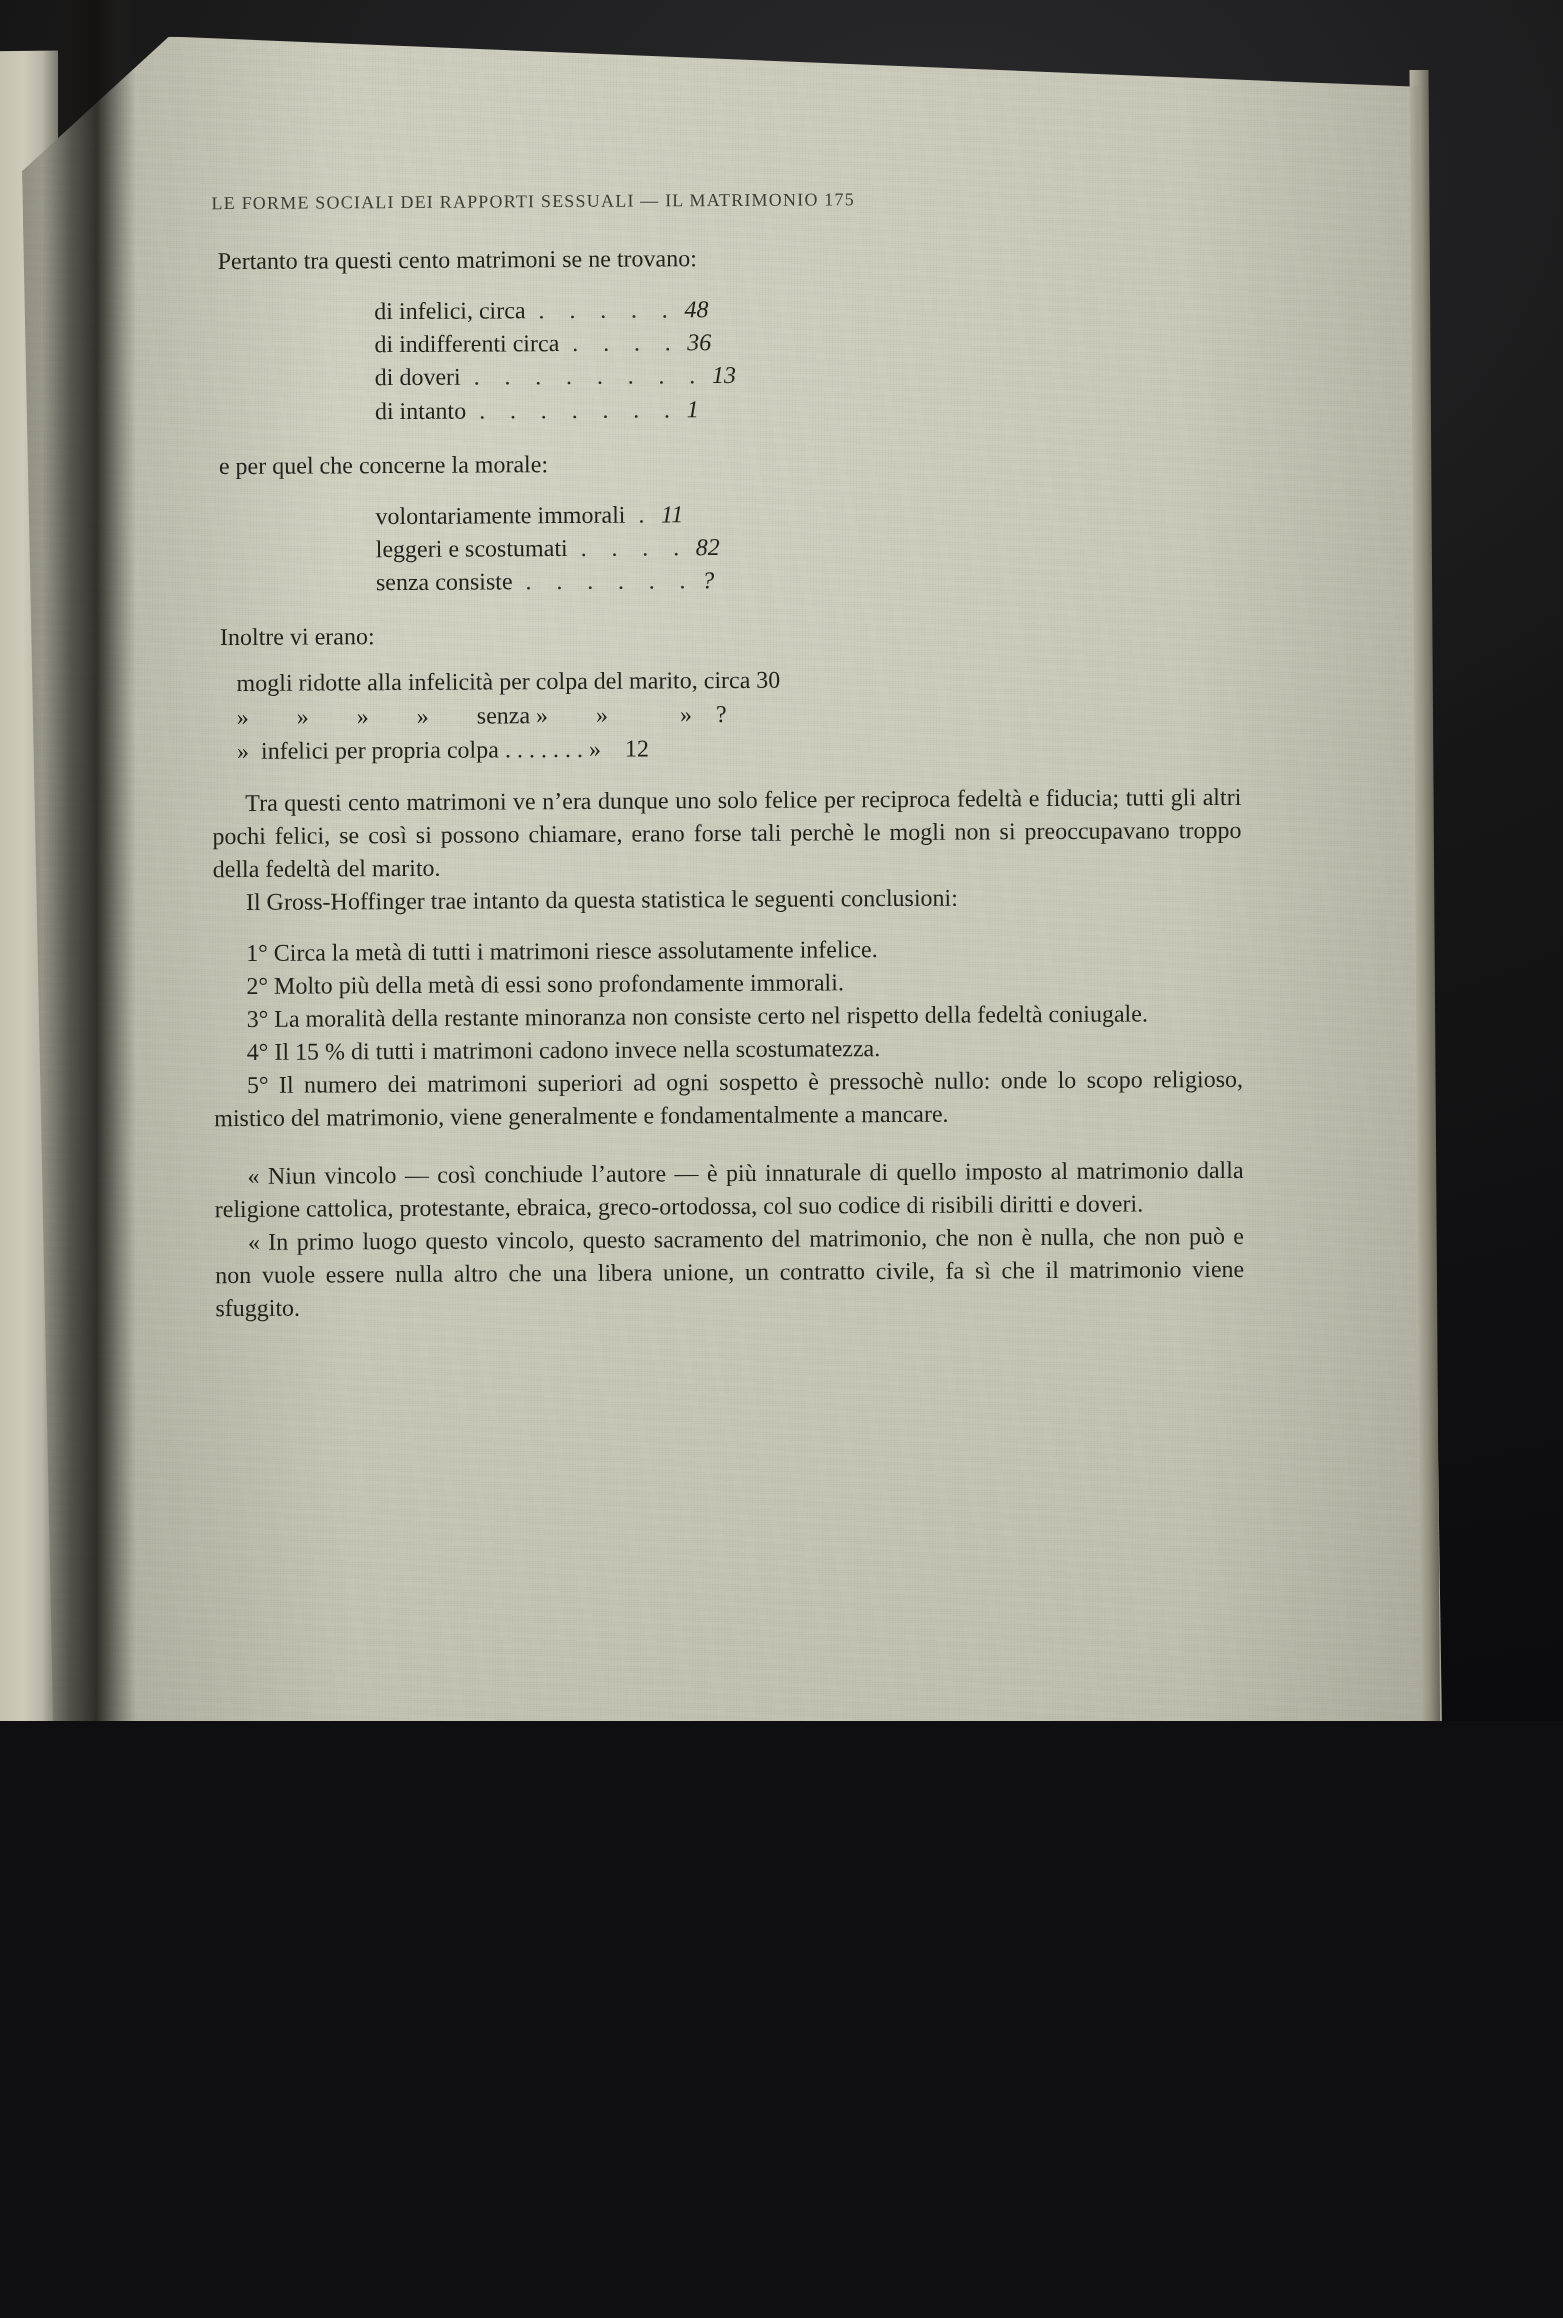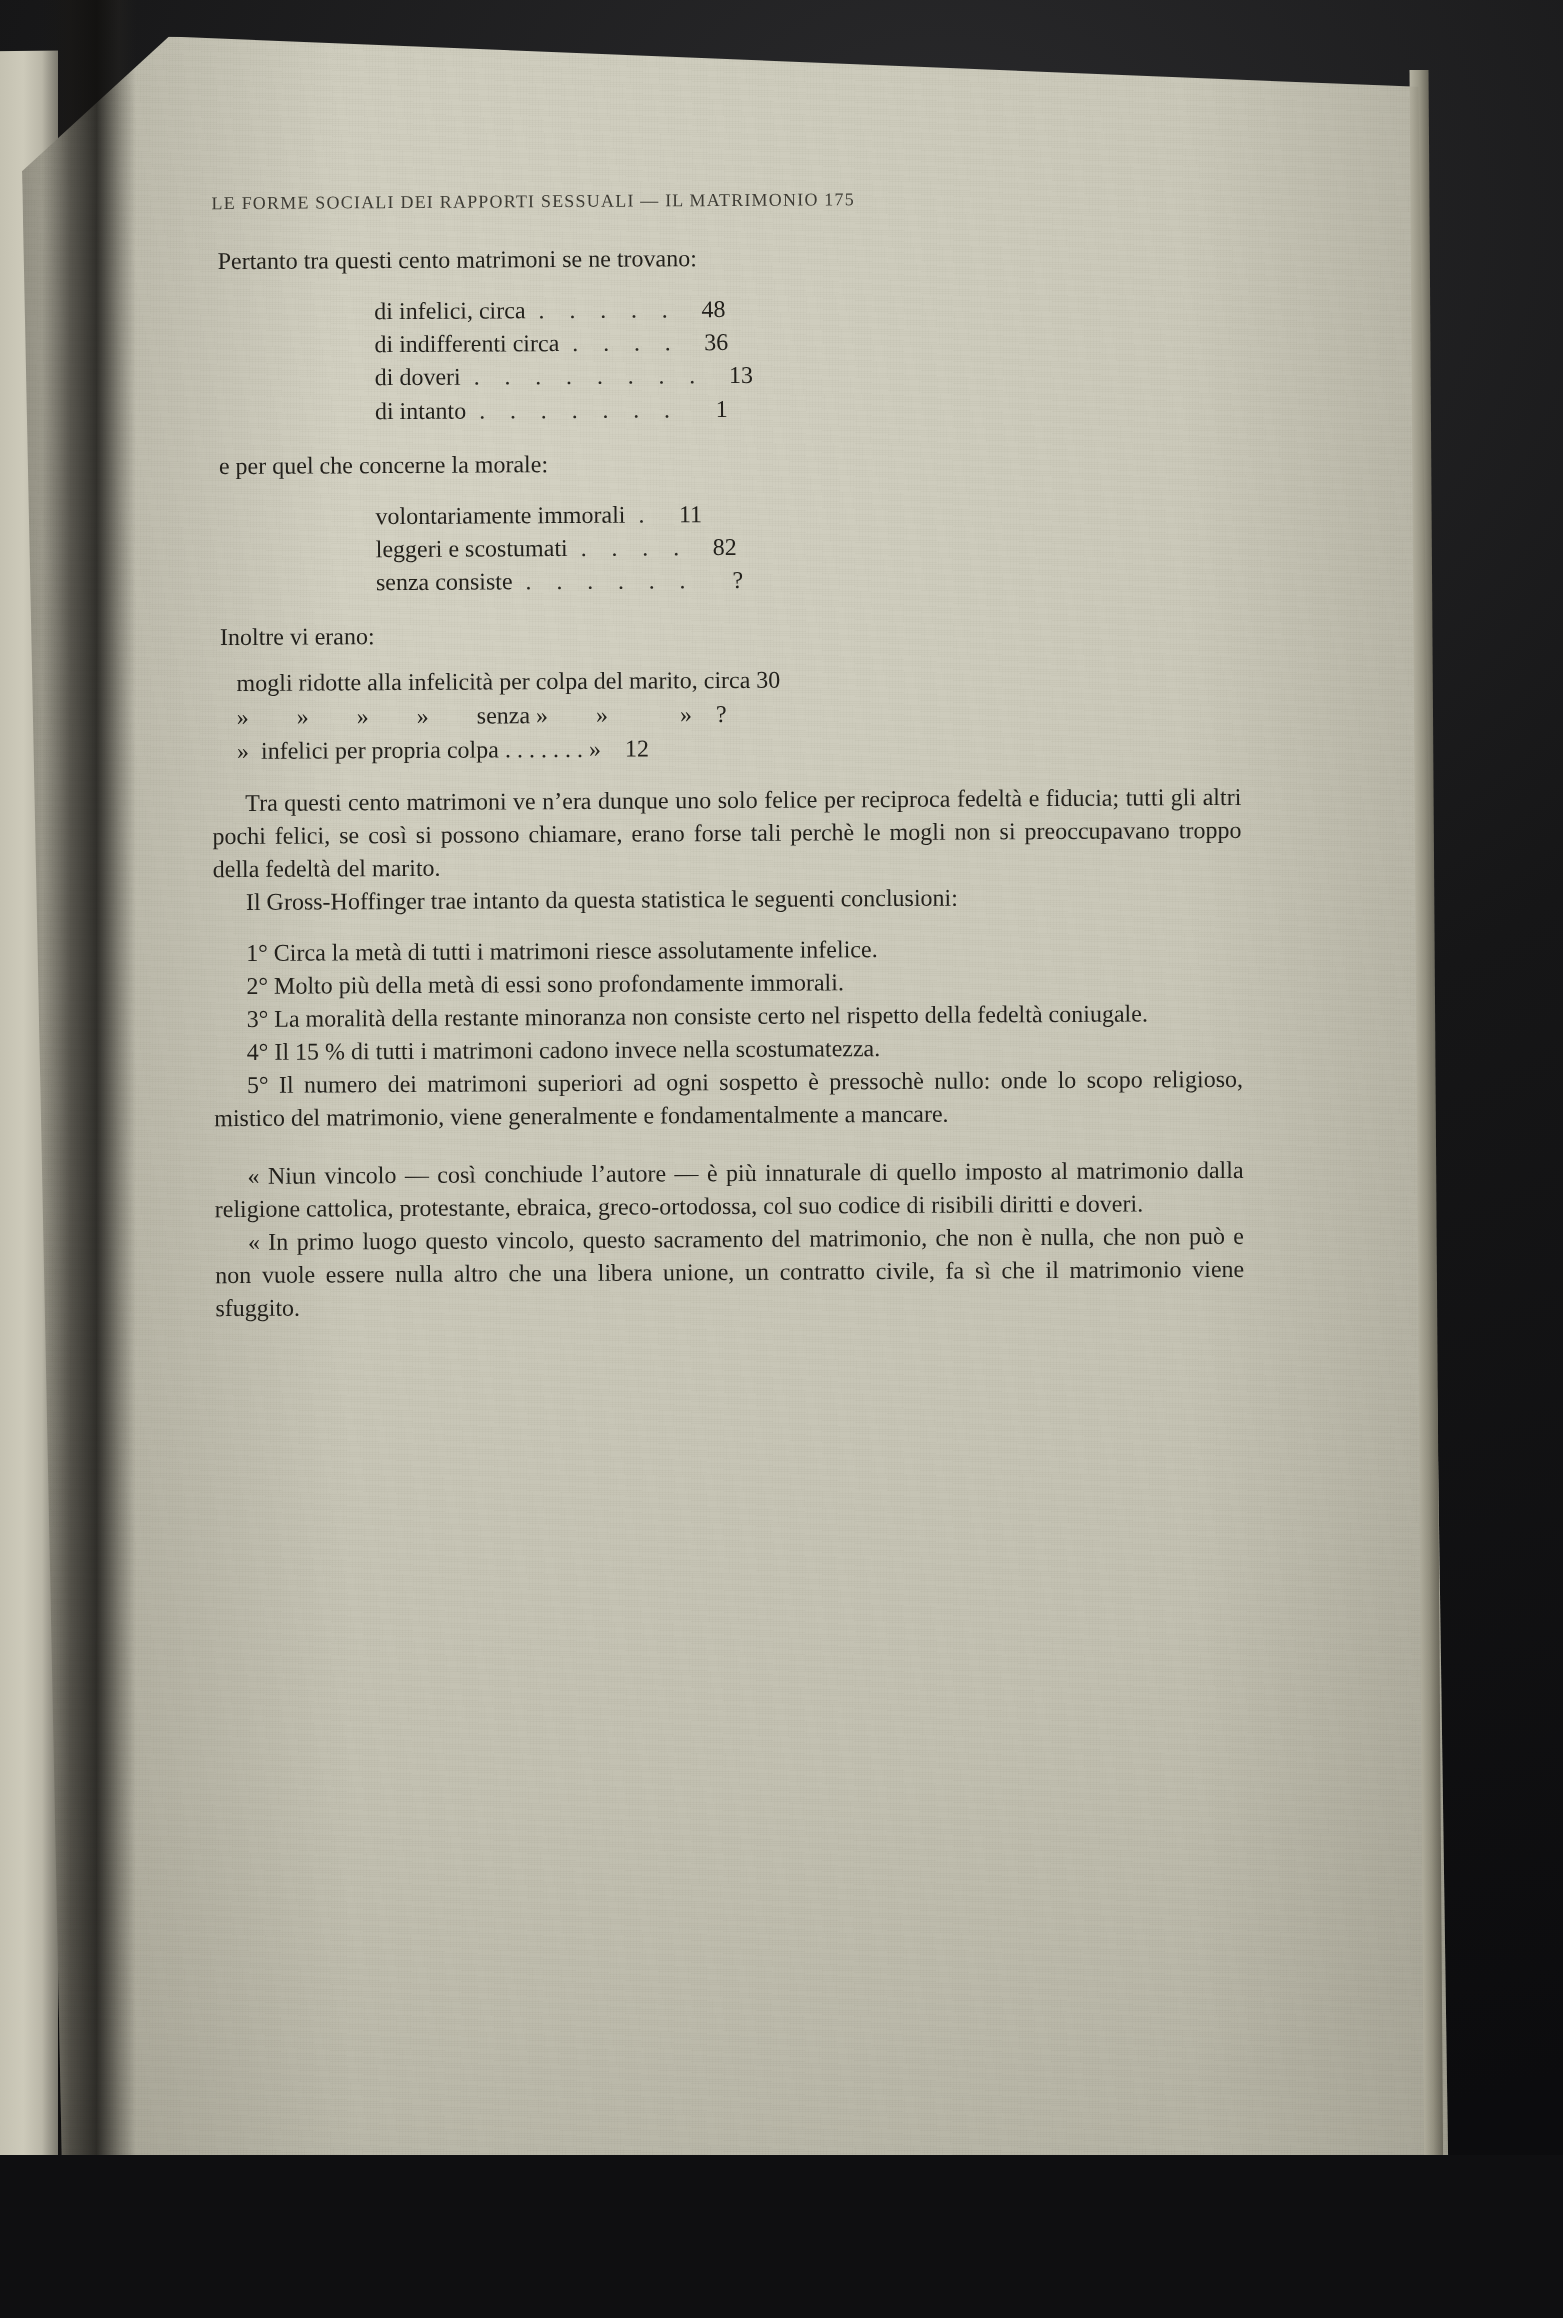--- a/index.html
+++ b/index.html
@@ -5,21 +5,21 @@
 <style>
   html, body {
     margin: 0;
     padding: 0;
     background: #0f0f11;
   }
 
   #scan {
     position: relative;
     width: 1564px;
-    height: 2155px;
+    height: 1721px;
     overflow: hidden;
     background: #3b82f6;
     font-family: "Liberation Serif", "DejaVu Serif", serif;
   }
 
   
   .desk {
     position: absolute;
     inset: 0;
     background:
@@ -177,21 +177,22 @@
   .item-dots {
     flex: 0 0 auto;
     letter-spacing: 9.4px;
     padding: 0 7.2px 0 13px;
     color: #2b2923;
   }
 
   .item-value {
     flex: 0 0 auto;
     min-width: 41px;
-    text-align: right;
+    text-align: left;
+    font-style: italic;
   }
 
   
   .ditto-list {
     margin: 0 0 11.6px 0;
     padding: 0 0 0 25px;
     list-style: none;
   }
 
   .ditto-row {

